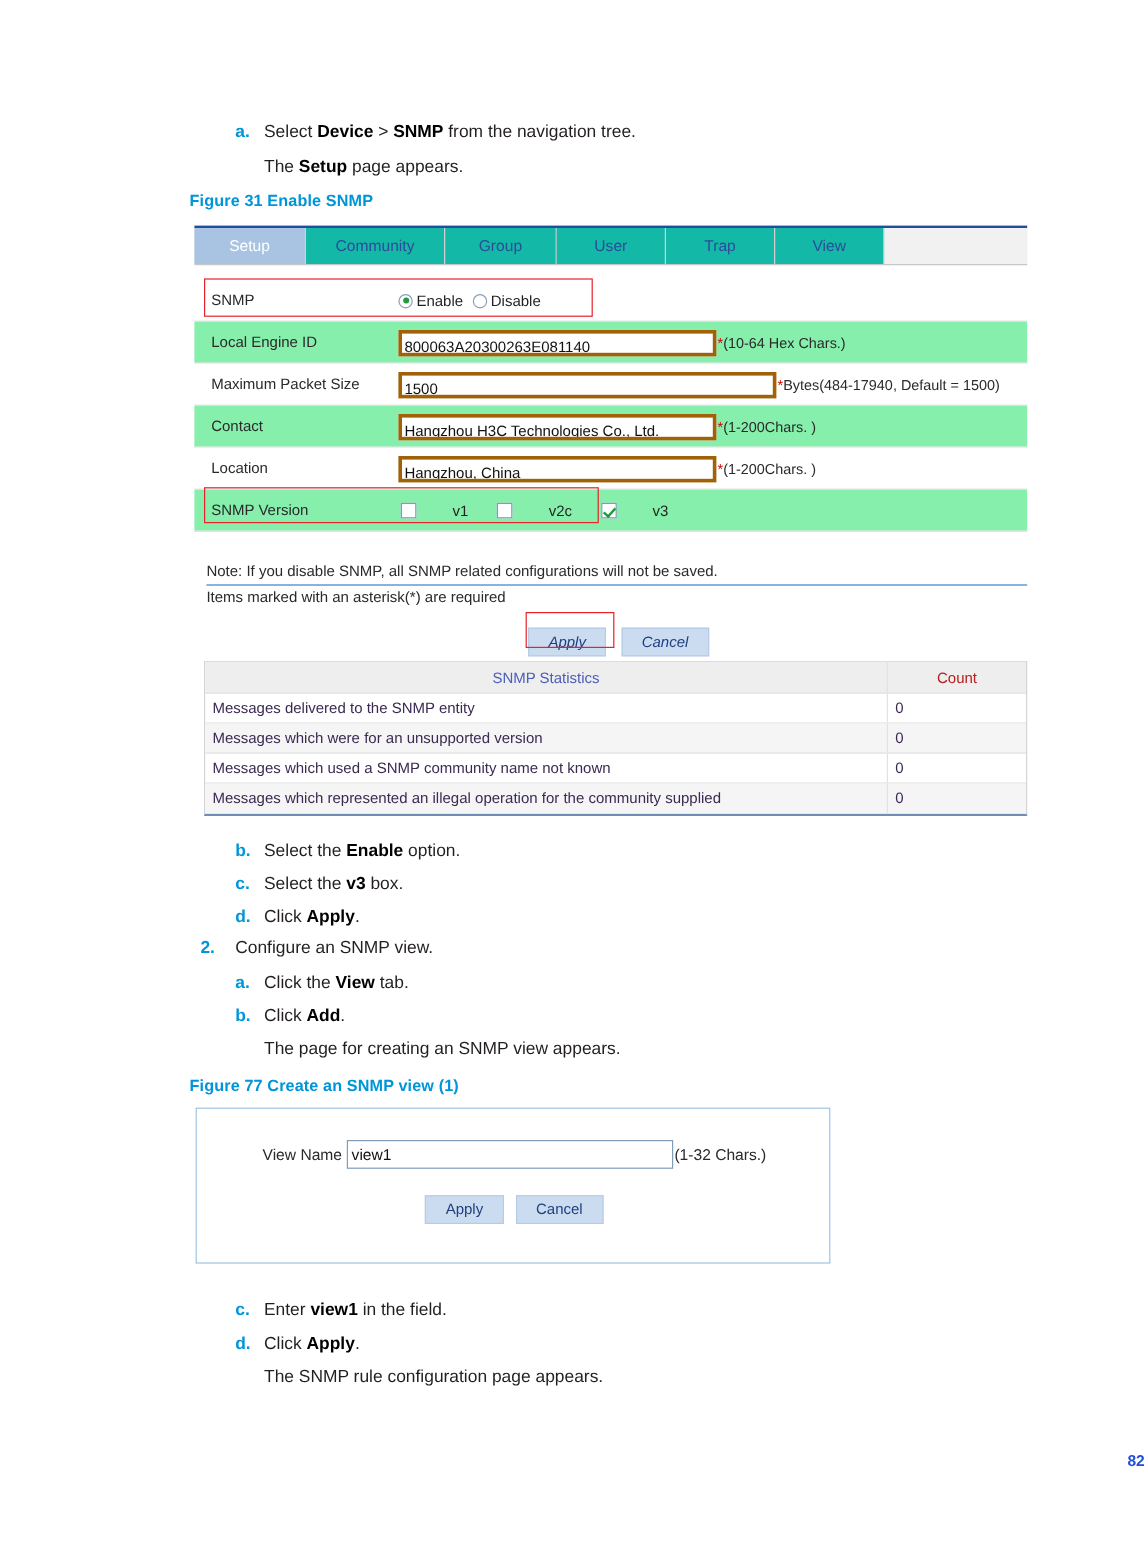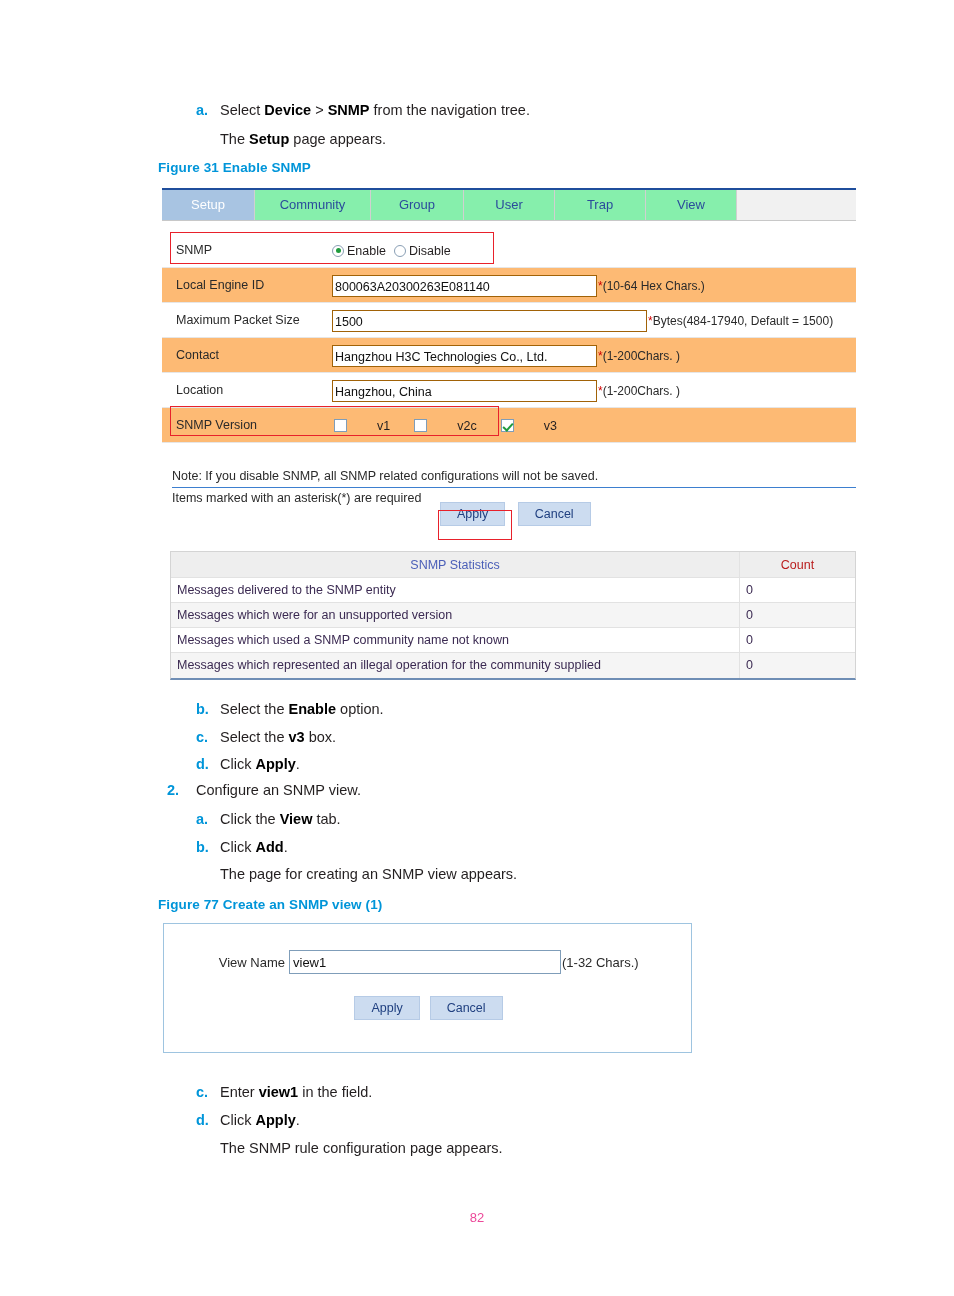--- a/index.html
+++ b/index.html
@@ -39,23 +39,24 @@
     font-weight: bold;
     font-size: 13.5px;
     letter-spacing: .1px;
     white-space: nowrap;
   }
 
   .page-number {
     position: absolute;
     width: 954px;
     left: 0;
-    text-align: center;
+    text-align: right;
     font-size: 13px;
-    color: #ec4899;
+    color: #1d4ed8;
+    font-weight: bold;
   }
 
   
   #fig76 {
     position: absolute;
     left: 162px;
     top: 188px;
     width: 694px;
     height: 487px;
     background: #ffffff;
@@ -76,21 +77,21 @@
     display: flex;
   }
   .tab {
     height: 30px;
     line-height: 30px;
     text-align: center;
     font-size: 13px;
     color: #2b4c9b;
     border-right: 1px solid #d0d0d0;
     box-sizing: border-box;
-    background: #86efac;
+    background: #14b8a6;
   }
   .tab.active {
     background: #a8c4e2;
     color: #ffffff;
   }
   .tab-filler {
     flex: 1;
     height: 30px;
     background: #f1f1f1;
     box-sizing: border-box;
@@ -102,21 +103,21 @@
     left: 0;
     top: 45px;
     width: 694px;
   }
   .frow {
     position: relative;
     height: 35px;
     border-bottom: 1px solid #e6e6e6;
     box-sizing: border-box;
   }
-  .frow.alt { background: #fdba74; }
+  .frow.alt { background: #86efac; }
   .frow.plain { background: #ffffff; }
   .flabel {
     position: absolute;
     left: 14px;
     top: 0;
     height: 35px;
     line-height: 35px;
     font-size: 12.5px;
     color: #2a2a2a;
     white-space: nowrap;
@@ -124,21 +125,21 @@
   .fctrl {
     position: absolute;
     left: 170px;
     top: 0;
     height: 35px;
     display: flex;
     align-items: center;
   }
   .textbox {
     height: 22px;
-    border: 1px solid #a16207;
+    border: 3px solid #a16207;
     background: #ffffff;
     font-size: 12.5px;
     line-height: 22px;
     padding: 0 2px;
     color: #111;
     box-sizing: border-box;
     white-space: nowrap;
     overflow: hidden;
     font-family: "Liberation Sans", sans-serif;
   }
@@ -438,21 +439,21 @@
     </div>
   </div>
 
   <div class="annot" style="left:8px; top:44px; width:324px; height:32px;"></div>
   <div class="annot" style="left:8px; top:218px; width:329px; height:30px;"></div>
 
   <div class="note" style="left:10px; top:281px;">Note: If you disable SNMP, all SNMP related configurations will not be saved.</div>
   <div class="blue-rule" style="left:10px; top:299px; width:684px;"></div>
   <div class="note" style="left:10px; top:303px;">Items marked with an asterisk(*) are required</div>
 
-  <div style="position:absolute; left:278px; top:314px;">
+  <div style="position:absolute; left:278px; top:335px;font-style:italic;">
     <span class="btn">Apply</span>
     <span class="btn" style="margin-left:8px;">Cancel</span>
   </div>
   <div class="annot" style="left:276px; top:322px; width:74px; height:30px;"></div>
 
   <div class="stats">
     <div class="strow head">
       <div class="stc-desc">SNMP Statistics</div>
       <div class="stc-count">Count</div>
     </div>

